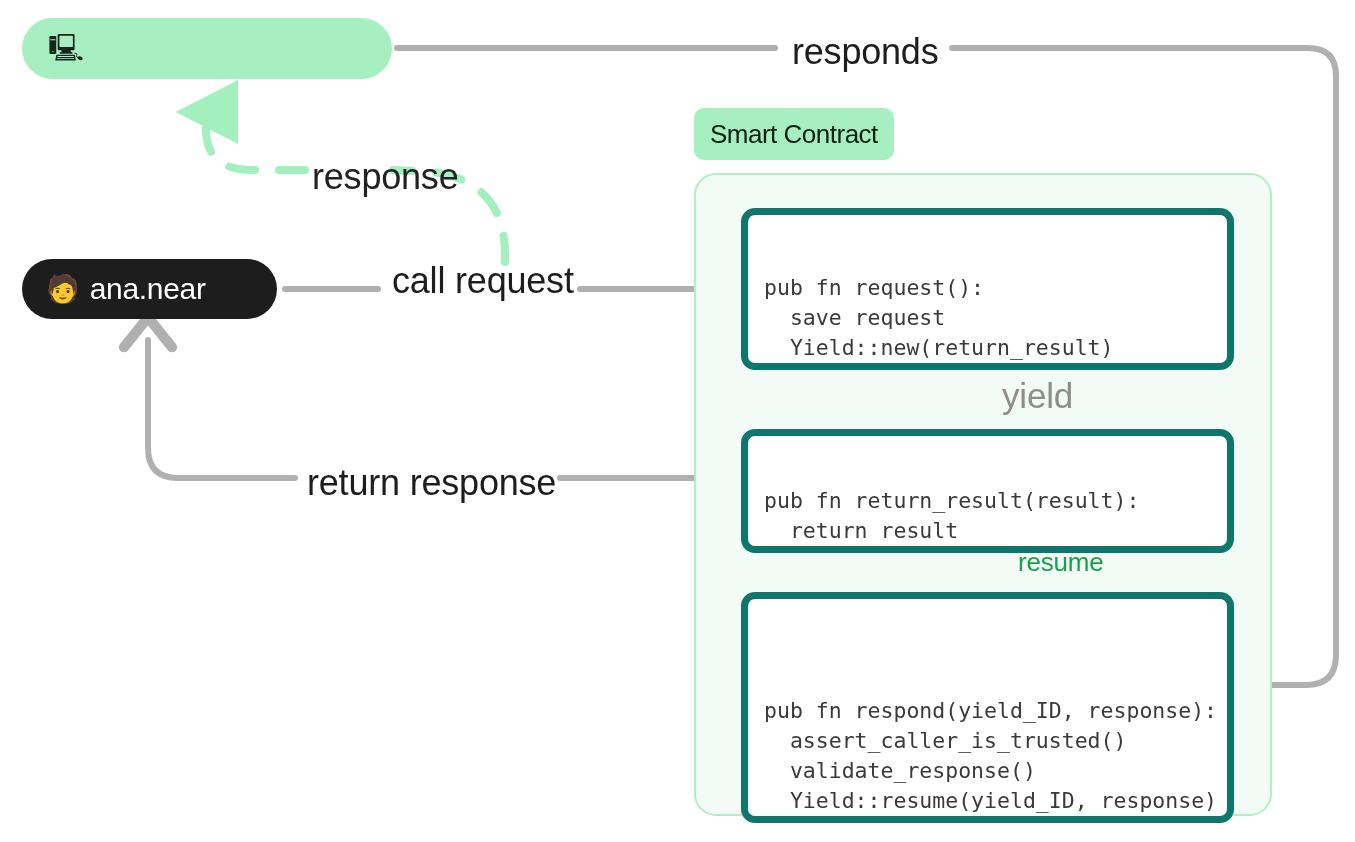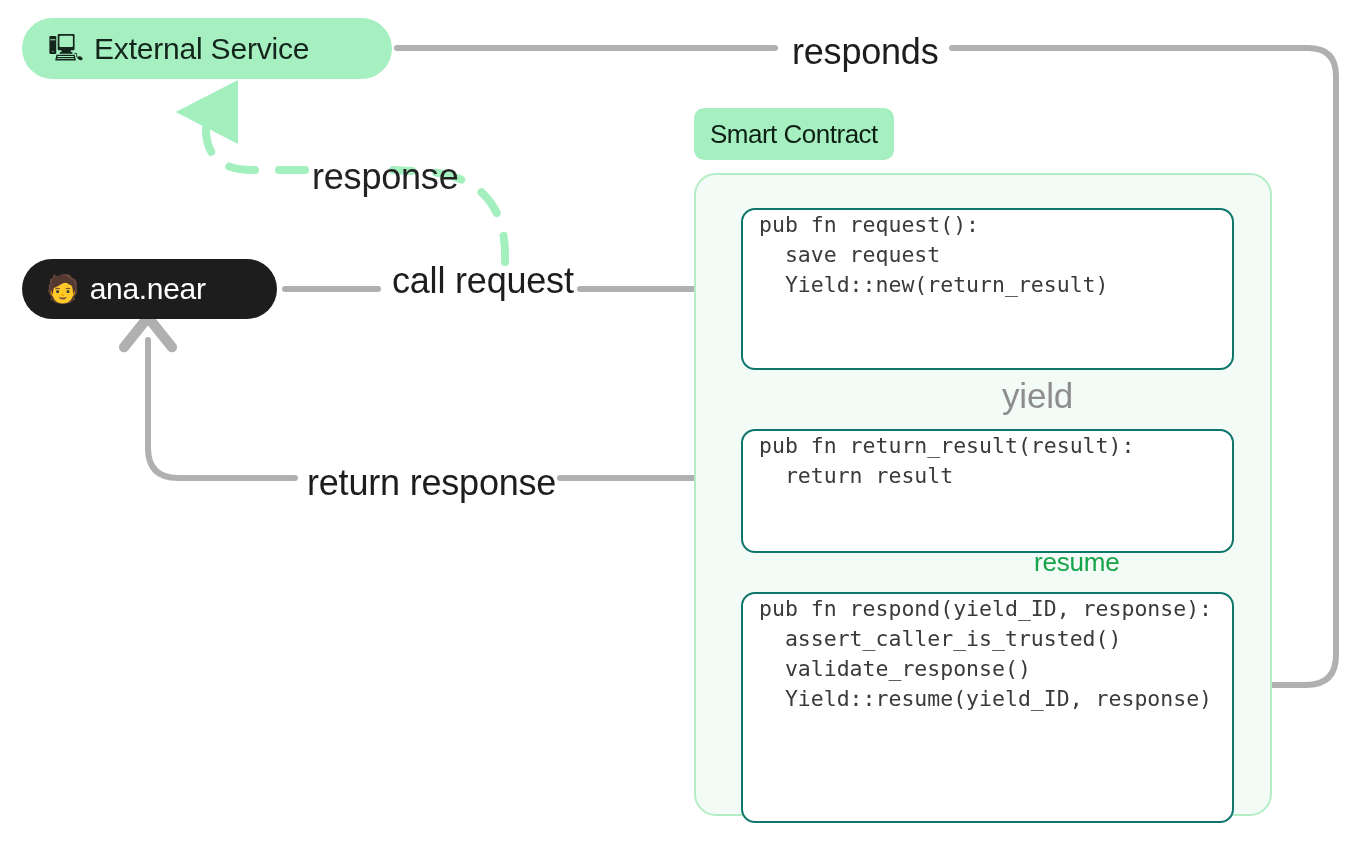--- a/index.html
+++ b/index.html
@@ -94,24 +94,24 @@
     background: #F2FBF5;
     border: 2px solid #B3EDC6;
     border-radius: 22px;
   }
 
   
   .code-box {
     position: absolute;
     box-sizing: border-box;
     background: #ffffff;
-    border: 2px solid #0f766e;
+    border: 7px solid #0f766e;
     border-radius: 14px;
     display: flex;
-    align-items: flex-start;
+    align-items: flex-end;
     z-index: 2;
   }
   .code-box pre {
     margin: 0;
     padding: 0 0 0 16px;
     font-family: "DejaVu Sans Mono", "Liberation Mono", monospace;
     font-size: 21.5px;
     line-height: 30px;
     color: #3a3a3a;
     white-space: pre;
@@ -135,21 +135,20 @@
   #label-return-response { left: 307px; top: 462px; }
   #label-yield {
     left: 1002px; top: 376px;
     font-size: 35px;
     color: #8d8d8d;
   }
   #label-resume {
     left: 1018px; top: 547px;
     font-size: 26px;
     color: #16a34a;
-    margin-left: 16px;
   }
 </style>
 </head>
 <body>
 
 <div id="canvas">
 
   <svg class="edges" viewBox="0 0 1355 842">
     <defs>
       <marker id="arrow-gray" markerWidth="12" markerHeight="12" refX="2.2" refY="5" orient="auto">
@@ -185,21 +184,20 @@
     </g>
 
     <g>
       <path d="M986,588 L986,548" stroke="#A3EFBE" stroke-width="9" fill="none" stroke-linecap="round"></path>
       <path d="M966,563 L986,541 L1006,563" stroke="#A3EFBE" stroke-width="9" fill="none" stroke-linecap="round" stroke-linejoin="round"></path>
     </g>
   </svg>
 
   <div class="pill" id="external-service">
     <span class="emoji">🖳</span>
-    <span class="ptext">External Service</span>
   </div>
 
   <div class="pill" id="ana-near">
     <span class="emoji">🧑</span>
     <span class="ptext">ana.near</span>
   </div>
 
   <div id="smart-contract-label">Smart Contract</div>
   <div id="smart-contract-box"></div>
 

